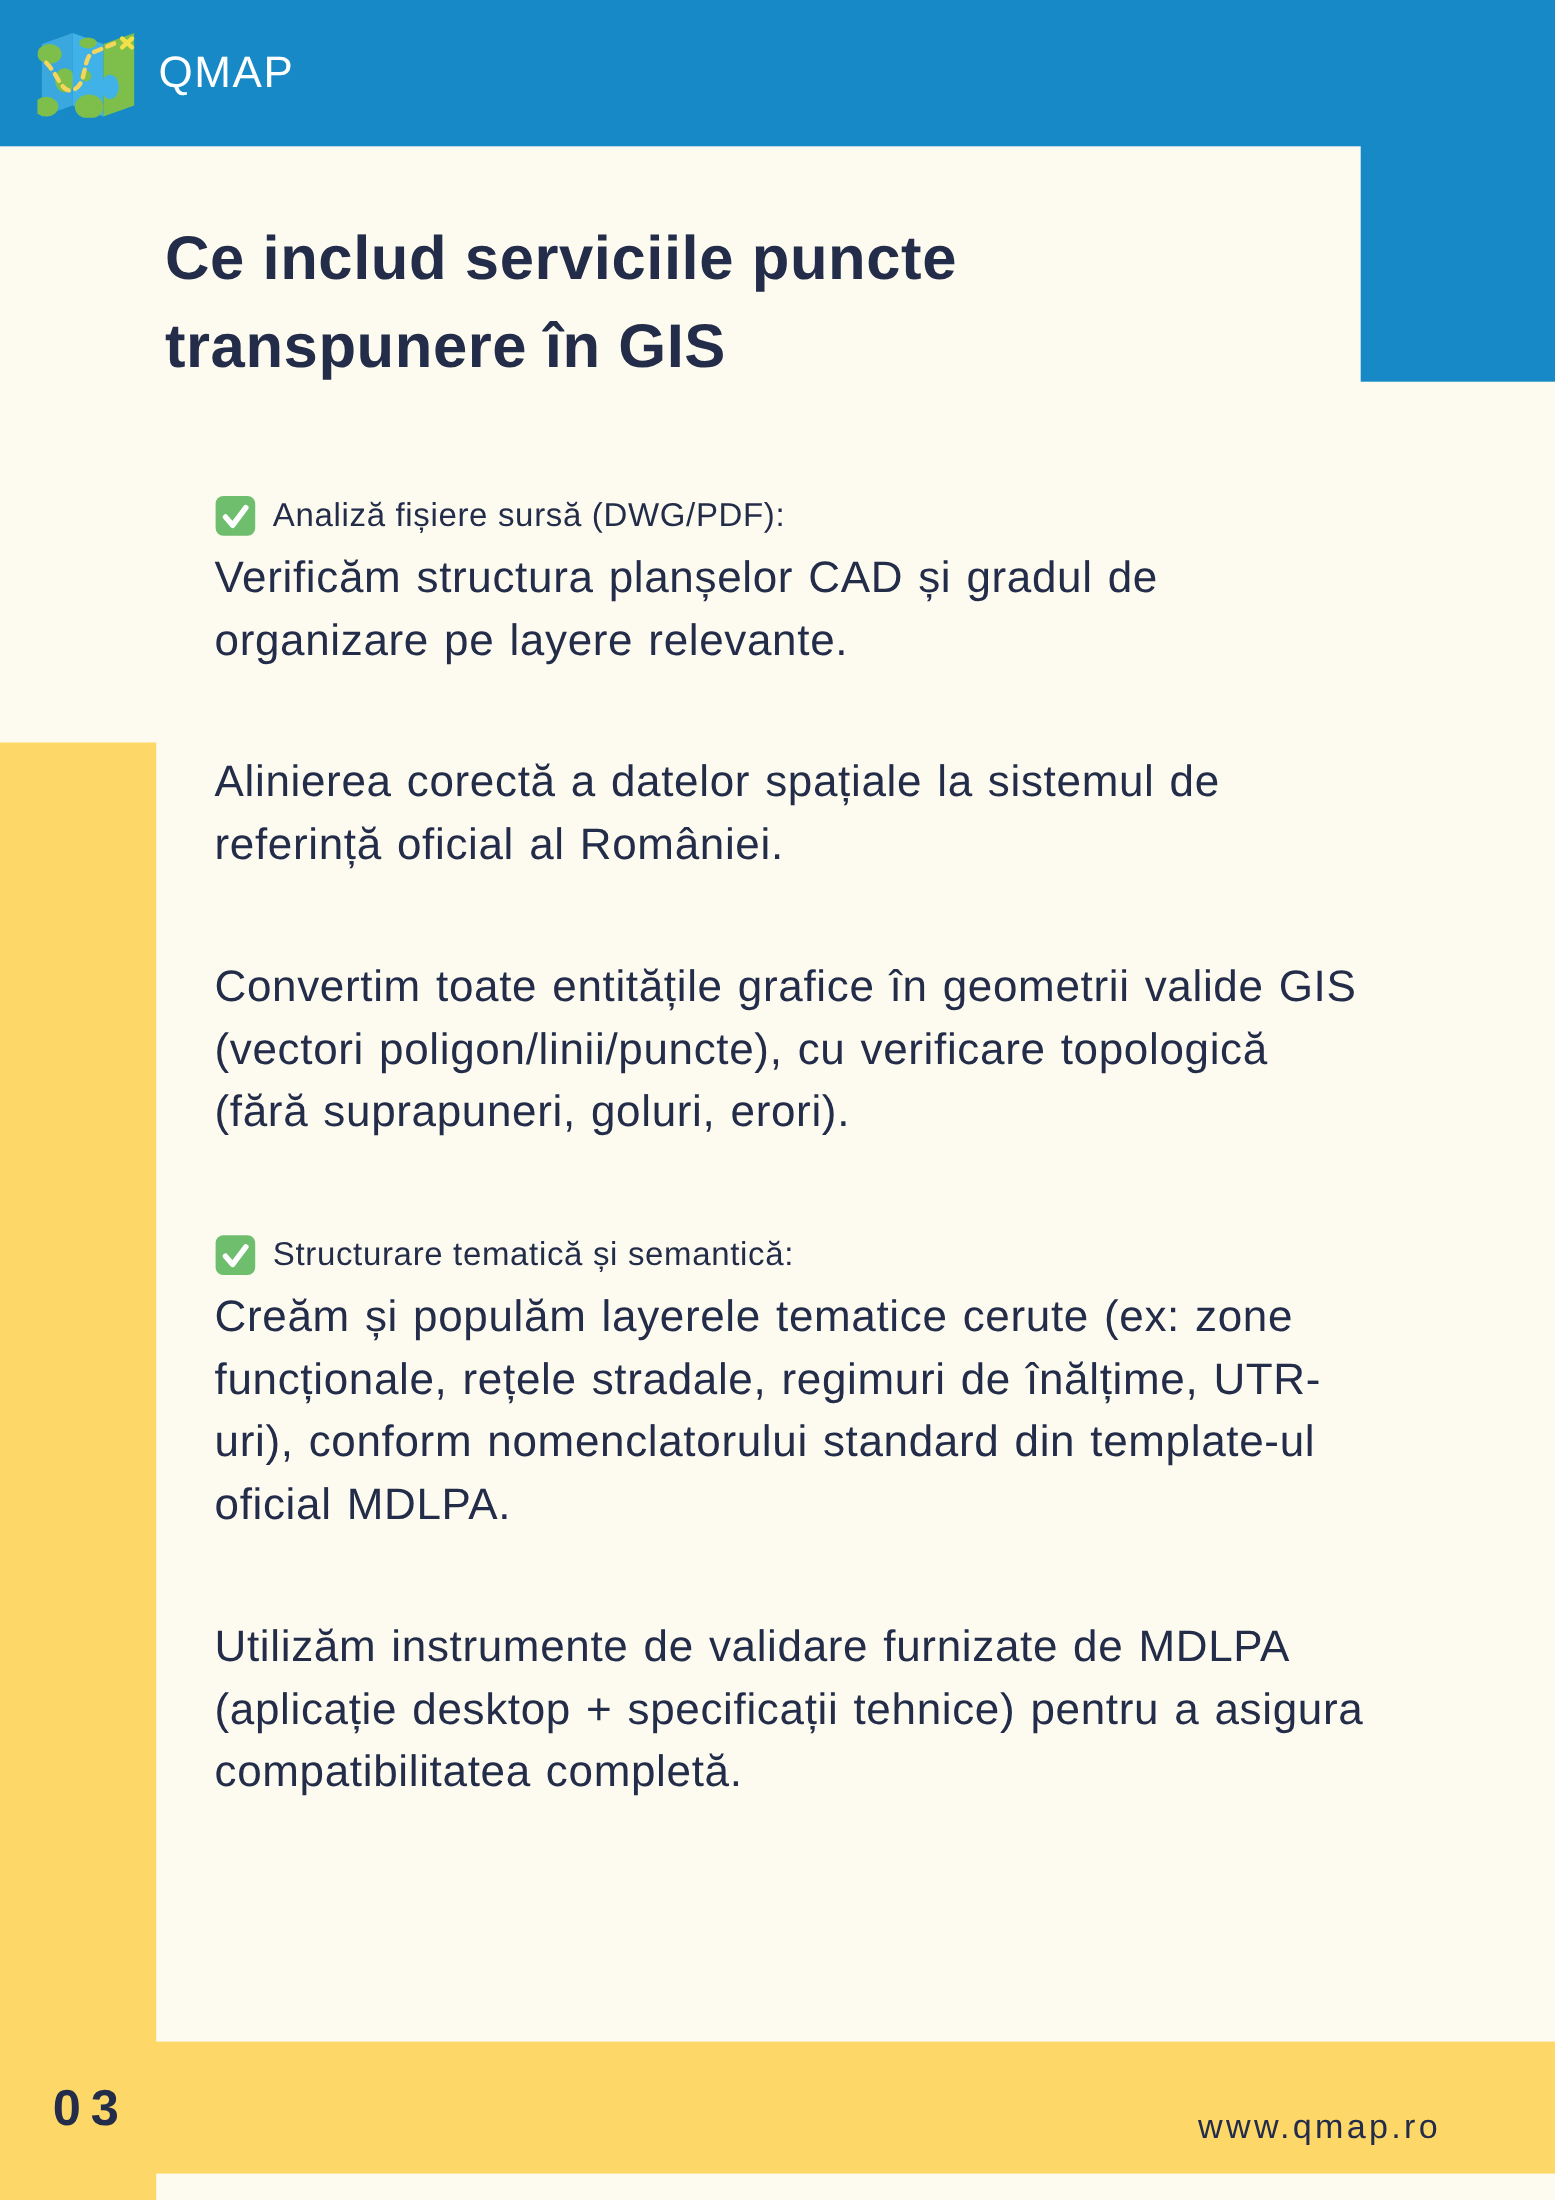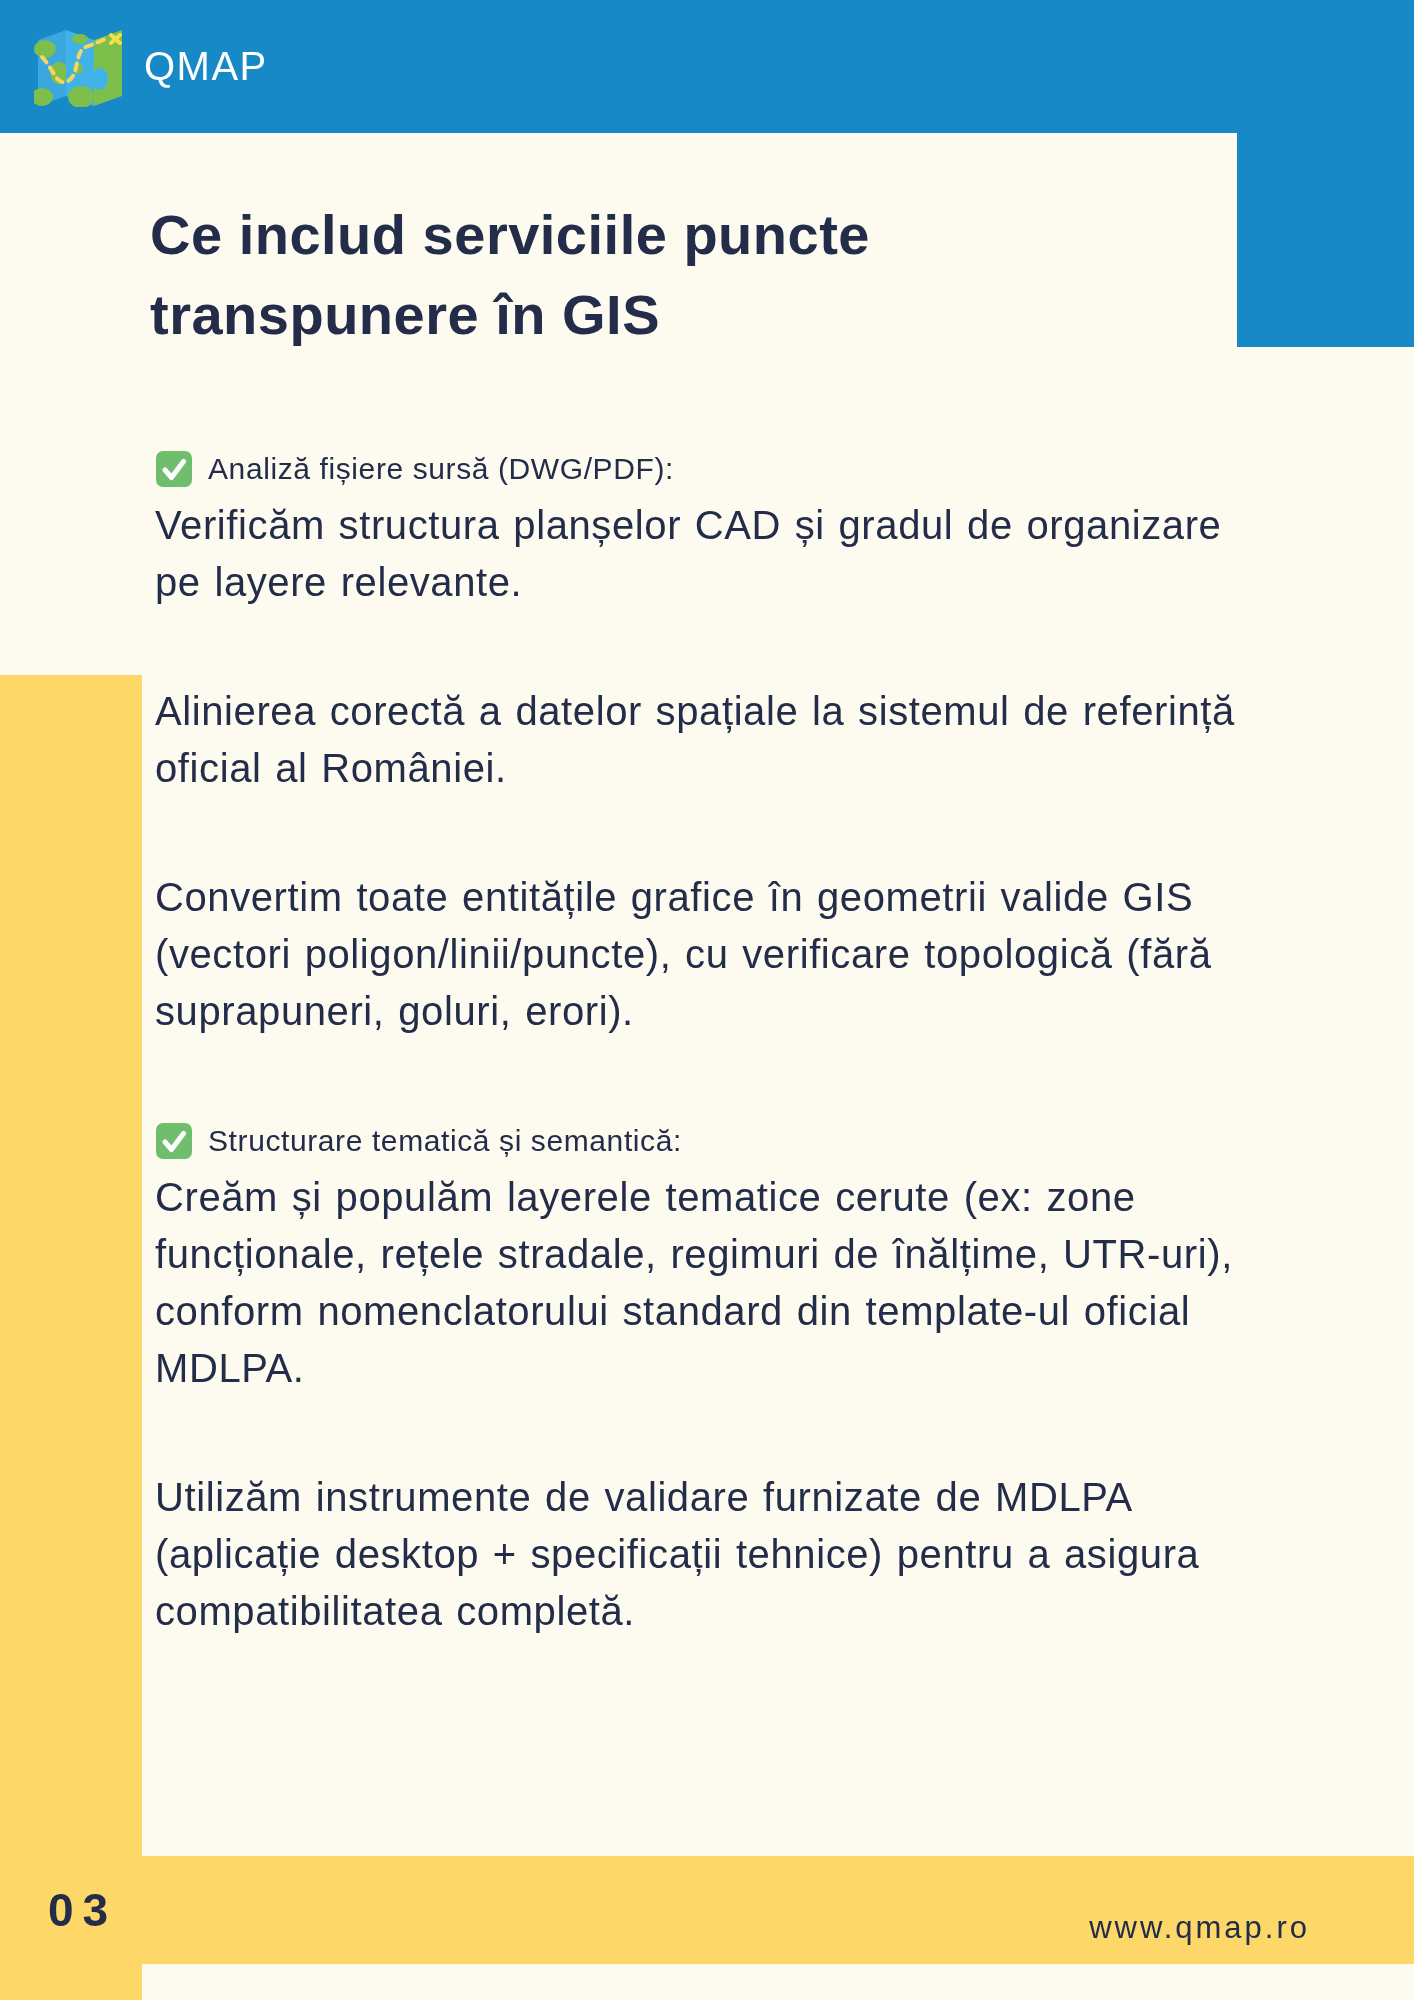--- a/index.html
+++ b/index.html
@@ -32,21 +32,21 @@
     background: #1789C6; z-index: 2;
   }
   
   .left-col {
     position: absolute; top: 675px; left: 0;
     width: 142px; height: 1325px;
     background: #FDD868; z-index: 1;
   }
   .footer {
     position: absolute; top: 1856px; left: 0;
-    width: 1414px; height: 108px;
+    width: 1414px; height: 120px;
     background: #FDD868; z-index: 2;
     display: flex; align-items: center; justify-content: space-between;
     padding: 0 104px 0 48px; box-sizing: border-box;
   }
   .page-number {
     font-size: 46px; font-weight: 800; letter-spacing: 9px;
     color: #232C49;
   }
   .website {
     font-size: 31px; font-weight: 400; letter-spacing: 3px;
@@ -56,21 +56,21 @@
   .title {
     position: absolute; left: 150px; top: 195px;
     font-size: 56px; line-height: 80px; font-weight: 800;
     color: #232C49; z-index: 4; letter-spacing: 0.5px;
   }
   
   .content {
     position: absolute; left: 155px; top: 440px;
     width: 1085px; z-index: 4;
   }
-  .item { margin-bottom: 72px; }
+  .item { margin-bottom: 72px; margin-left: 40px; }
   .item-heading {
     display: flex; align-items: center; gap: 15px;
     font-size: 30px; line-height: 57px; letter-spacing: 0.6px;
   }
   .item-body {
     font-size: 40px; line-height: 57px; letter-spacing: 0.6px;
     word-spacing: 2px;
   }
   .check { flex: 0 0 auto; display: inline-flex; }
 </style>

